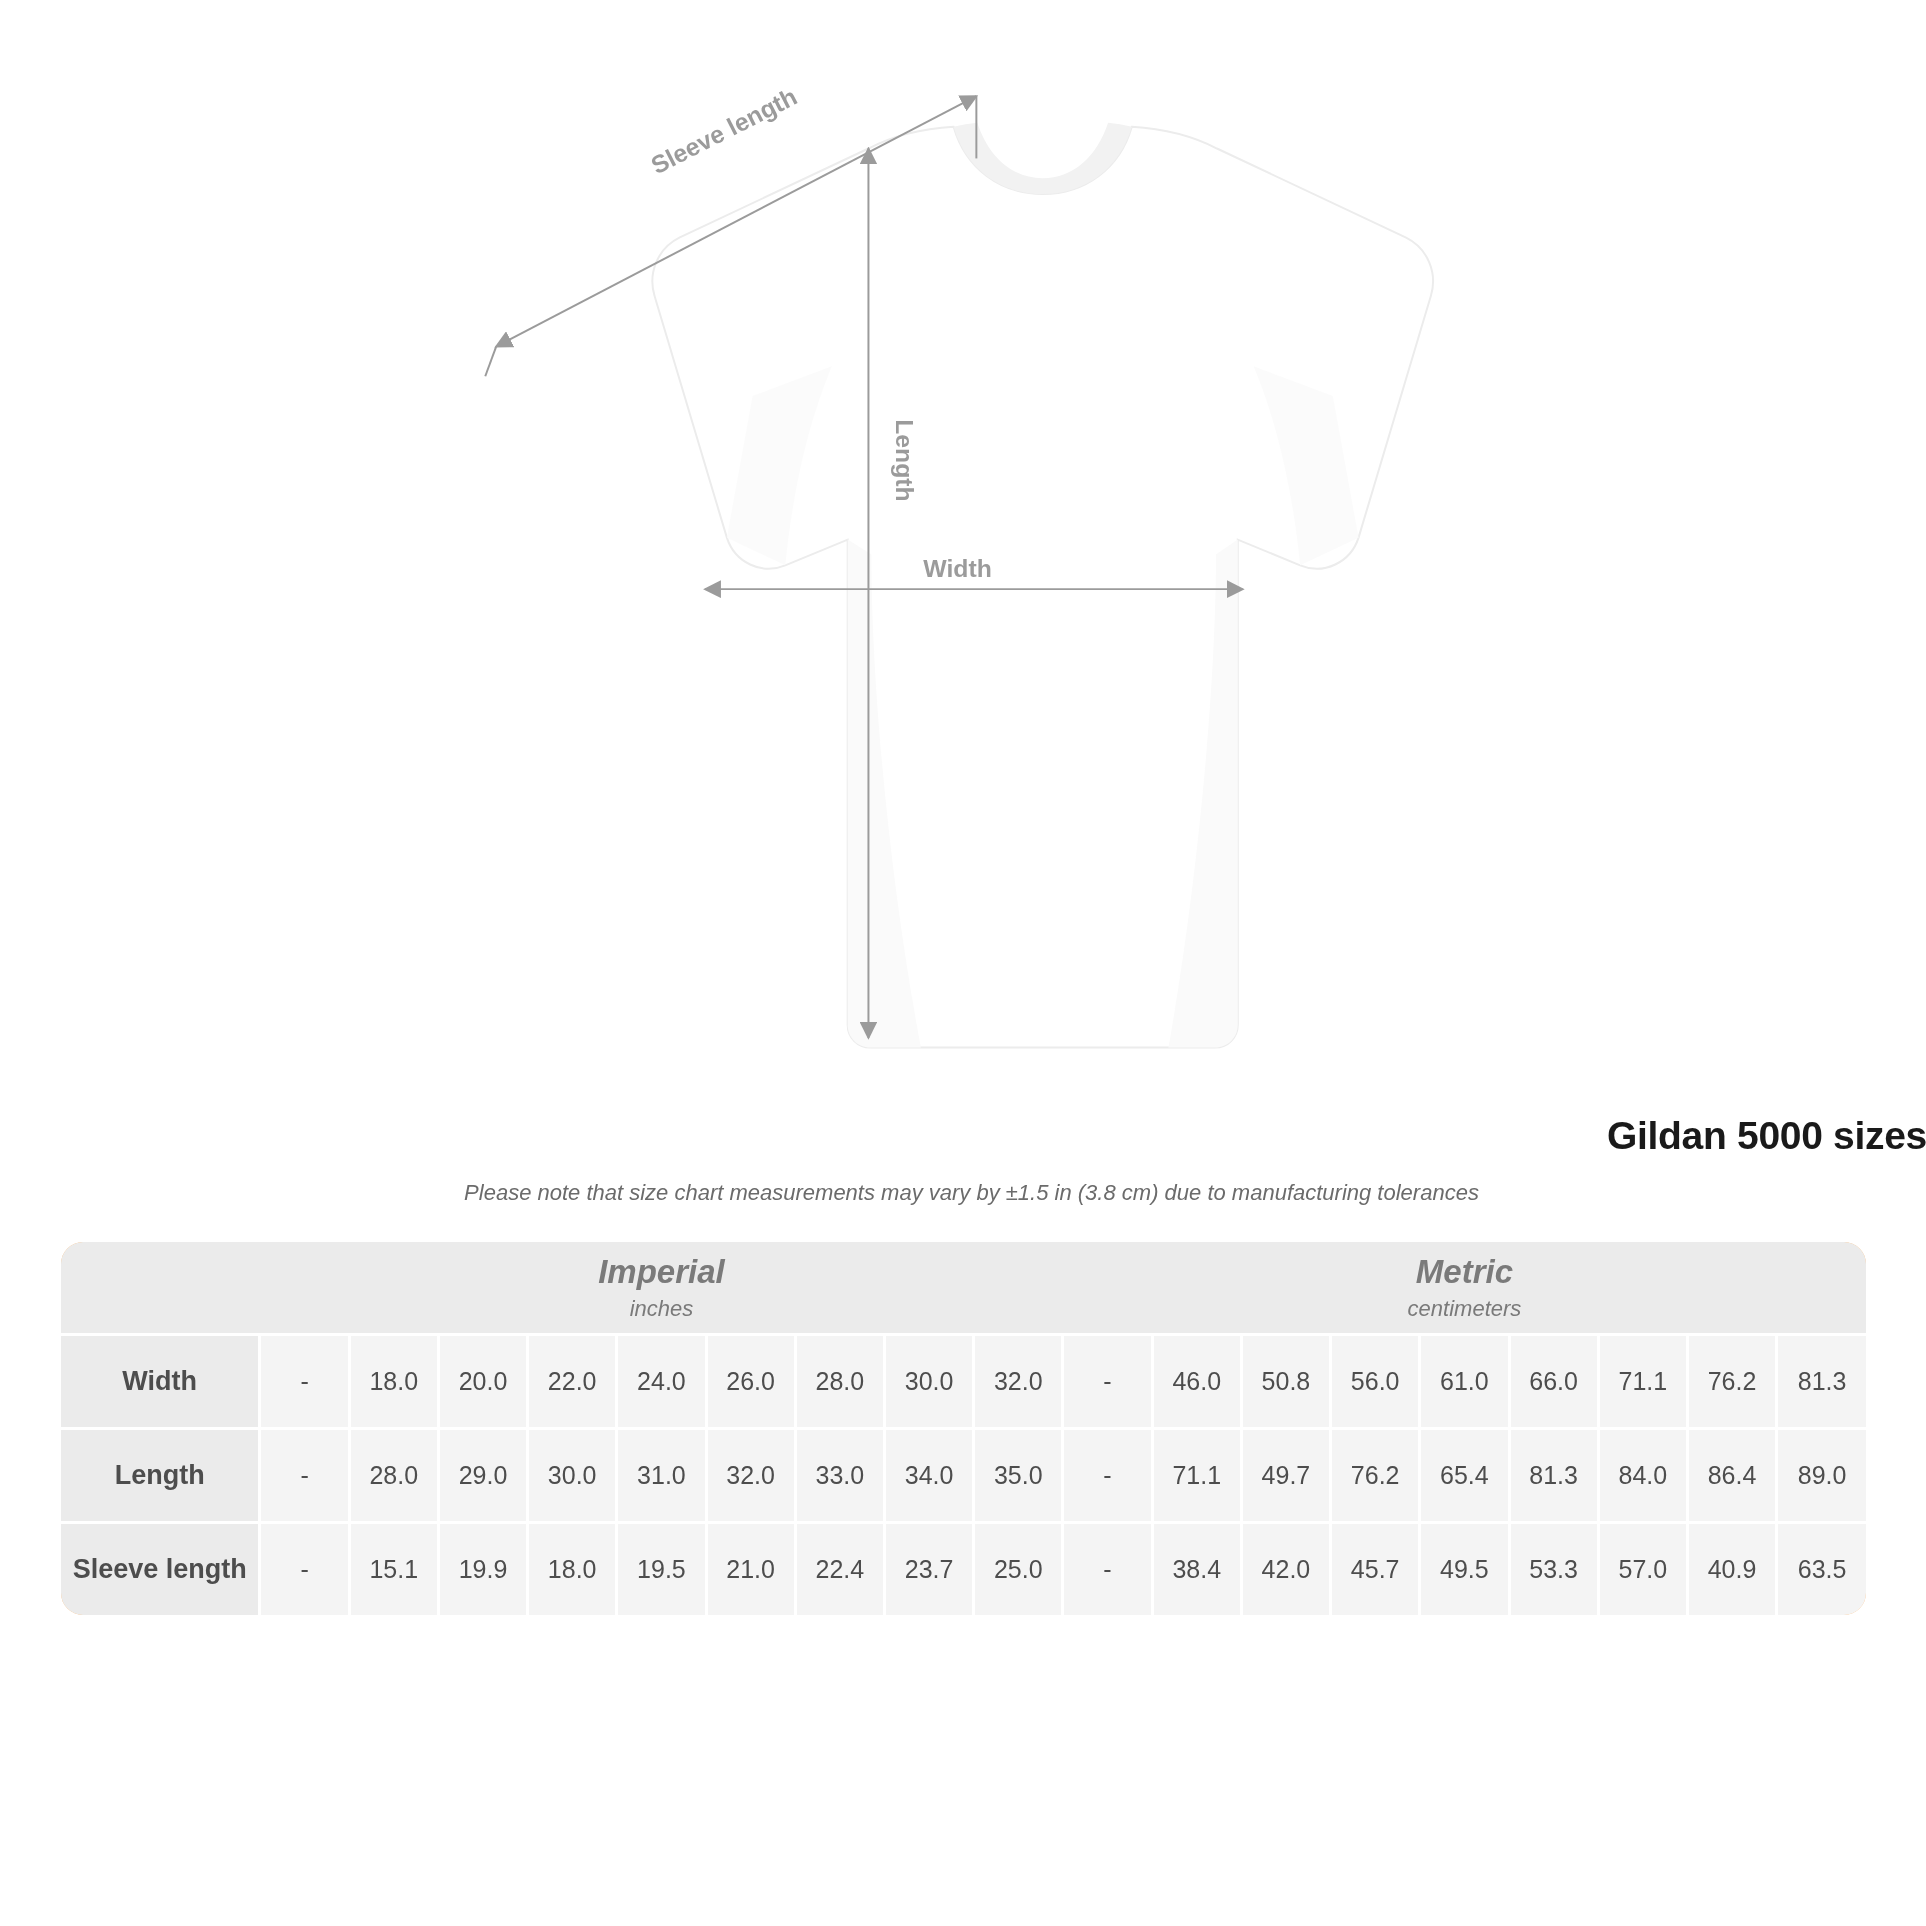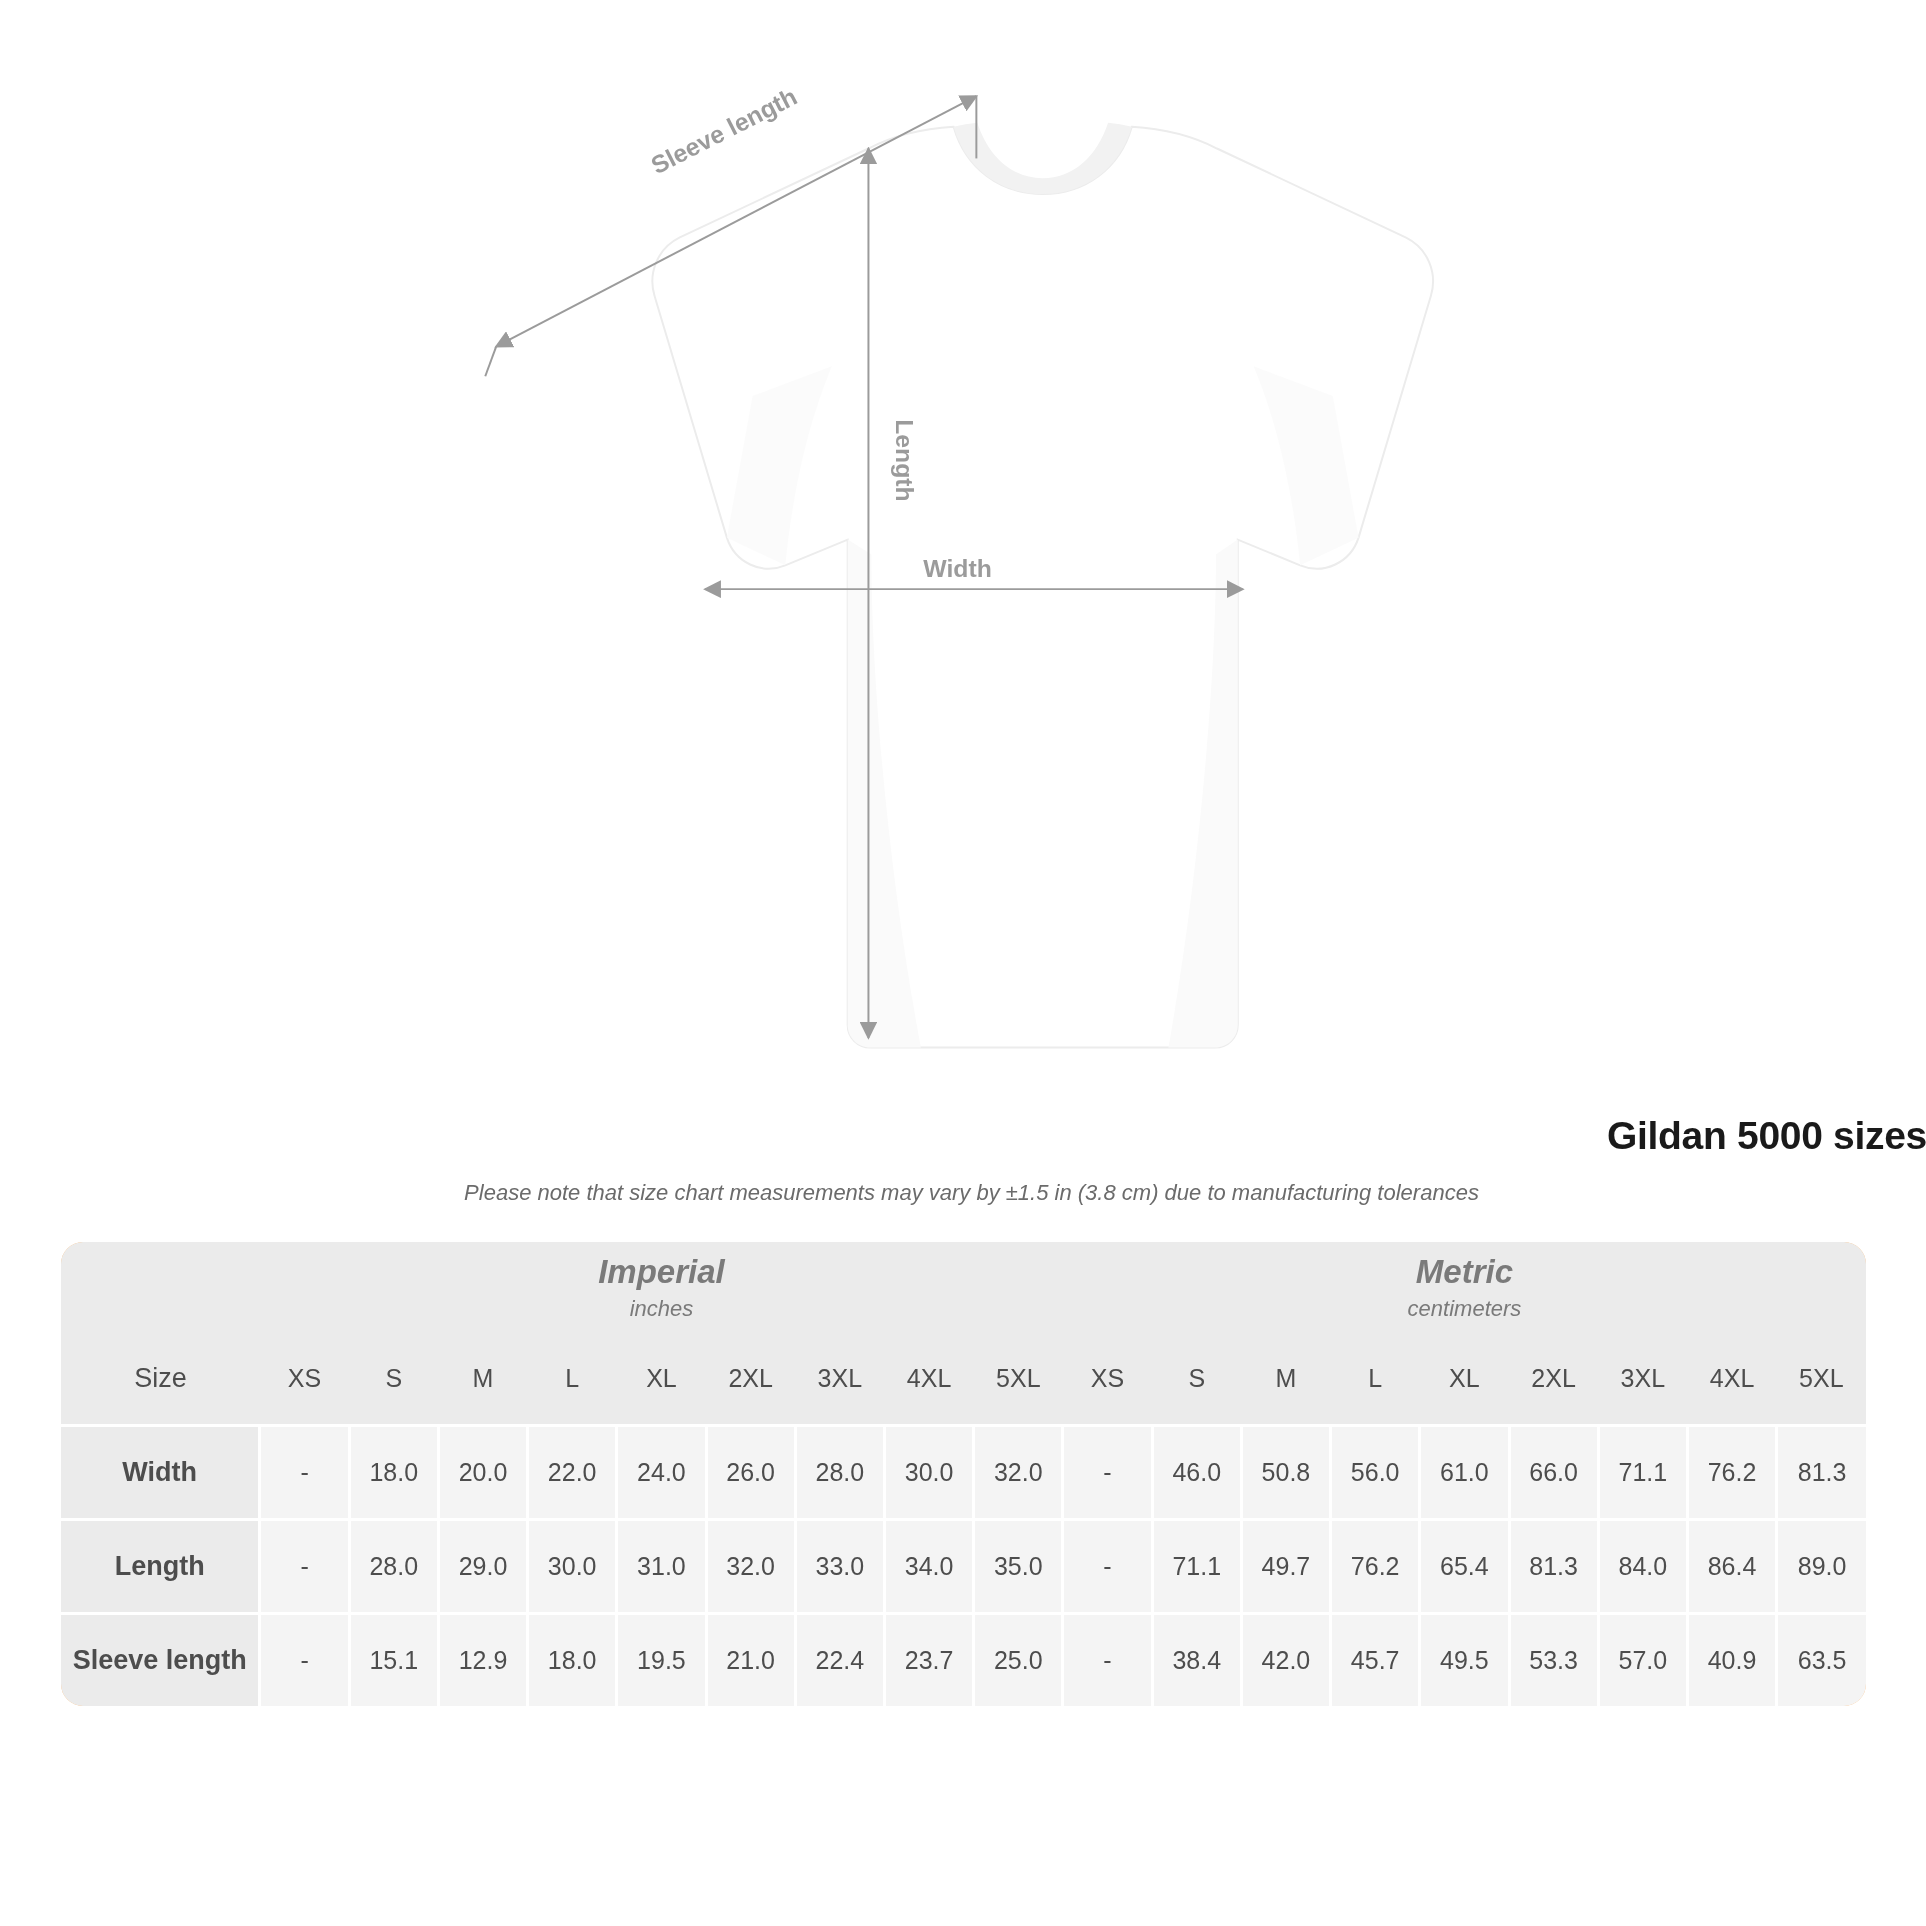--- a/index.html
+++ b/index.html
@@ -225,41 +225,20 @@
           <td colspan="9">
             <div class="unit-name">Imperial</div>
             <div class="unit-sub">inches</div>
           </td>
           <td colspan="9">
             <div class="unit-name">Metric</div>
             <div class="unit-sub">centimeters</div>
           </td>
         </tr>
 
-        <tr class="head-row">
-          <td class="label-col">Size</td>
-          <td>XS</td>
-          <td>S</td>
-          <td>M</td>
-          <td>L</td>
-          <td>XL</td>
-          <td>2XL</td>
-          <td>3XL</td>
-          <td>4XL</td>
-          <td>5XL</td>
-          <td>XS</td>
-          <td>S</td>
-          <td>M</td>
-          <td>L</td>
-          <td>XL</td>
-          <td>2XL</td>
-          <td>3XL</td>
-          <td>4XL</td>
-          <td>5XL</td>
-        </tr>
 
         <tr class="data-row">
           <td class="label-col">Width</td>
           <td>-</td>
           <td>18.0</td>
           <td>20.0</td>
           <td>22.0</td>
           <td>24.0</td>
           <td>26.0</td>
           <td>28.0</td>
@@ -295,21 +274,21 @@
           <td>81.3</td>
           <td>84.0</td>
           <td>86.4</td>
           <td>89.0</td>
         </tr>
 
         <tr class="data-row">
           <td class="label-col">Sleeve length</td>
           <td>-</td>
           <td>15.1</td>
-          <td>12.9</td>
+          <td>19.9</td>
           <td>18.0</td>
           <td>19.5</td>
           <td>21.0</td>
           <td>22.4</td>
           <td>23.7</td>
           <td>25.0</td>
           <td>-</td>
           <td>38.4</td>
           <td>42.0</td>
           <td>45.7</td>

